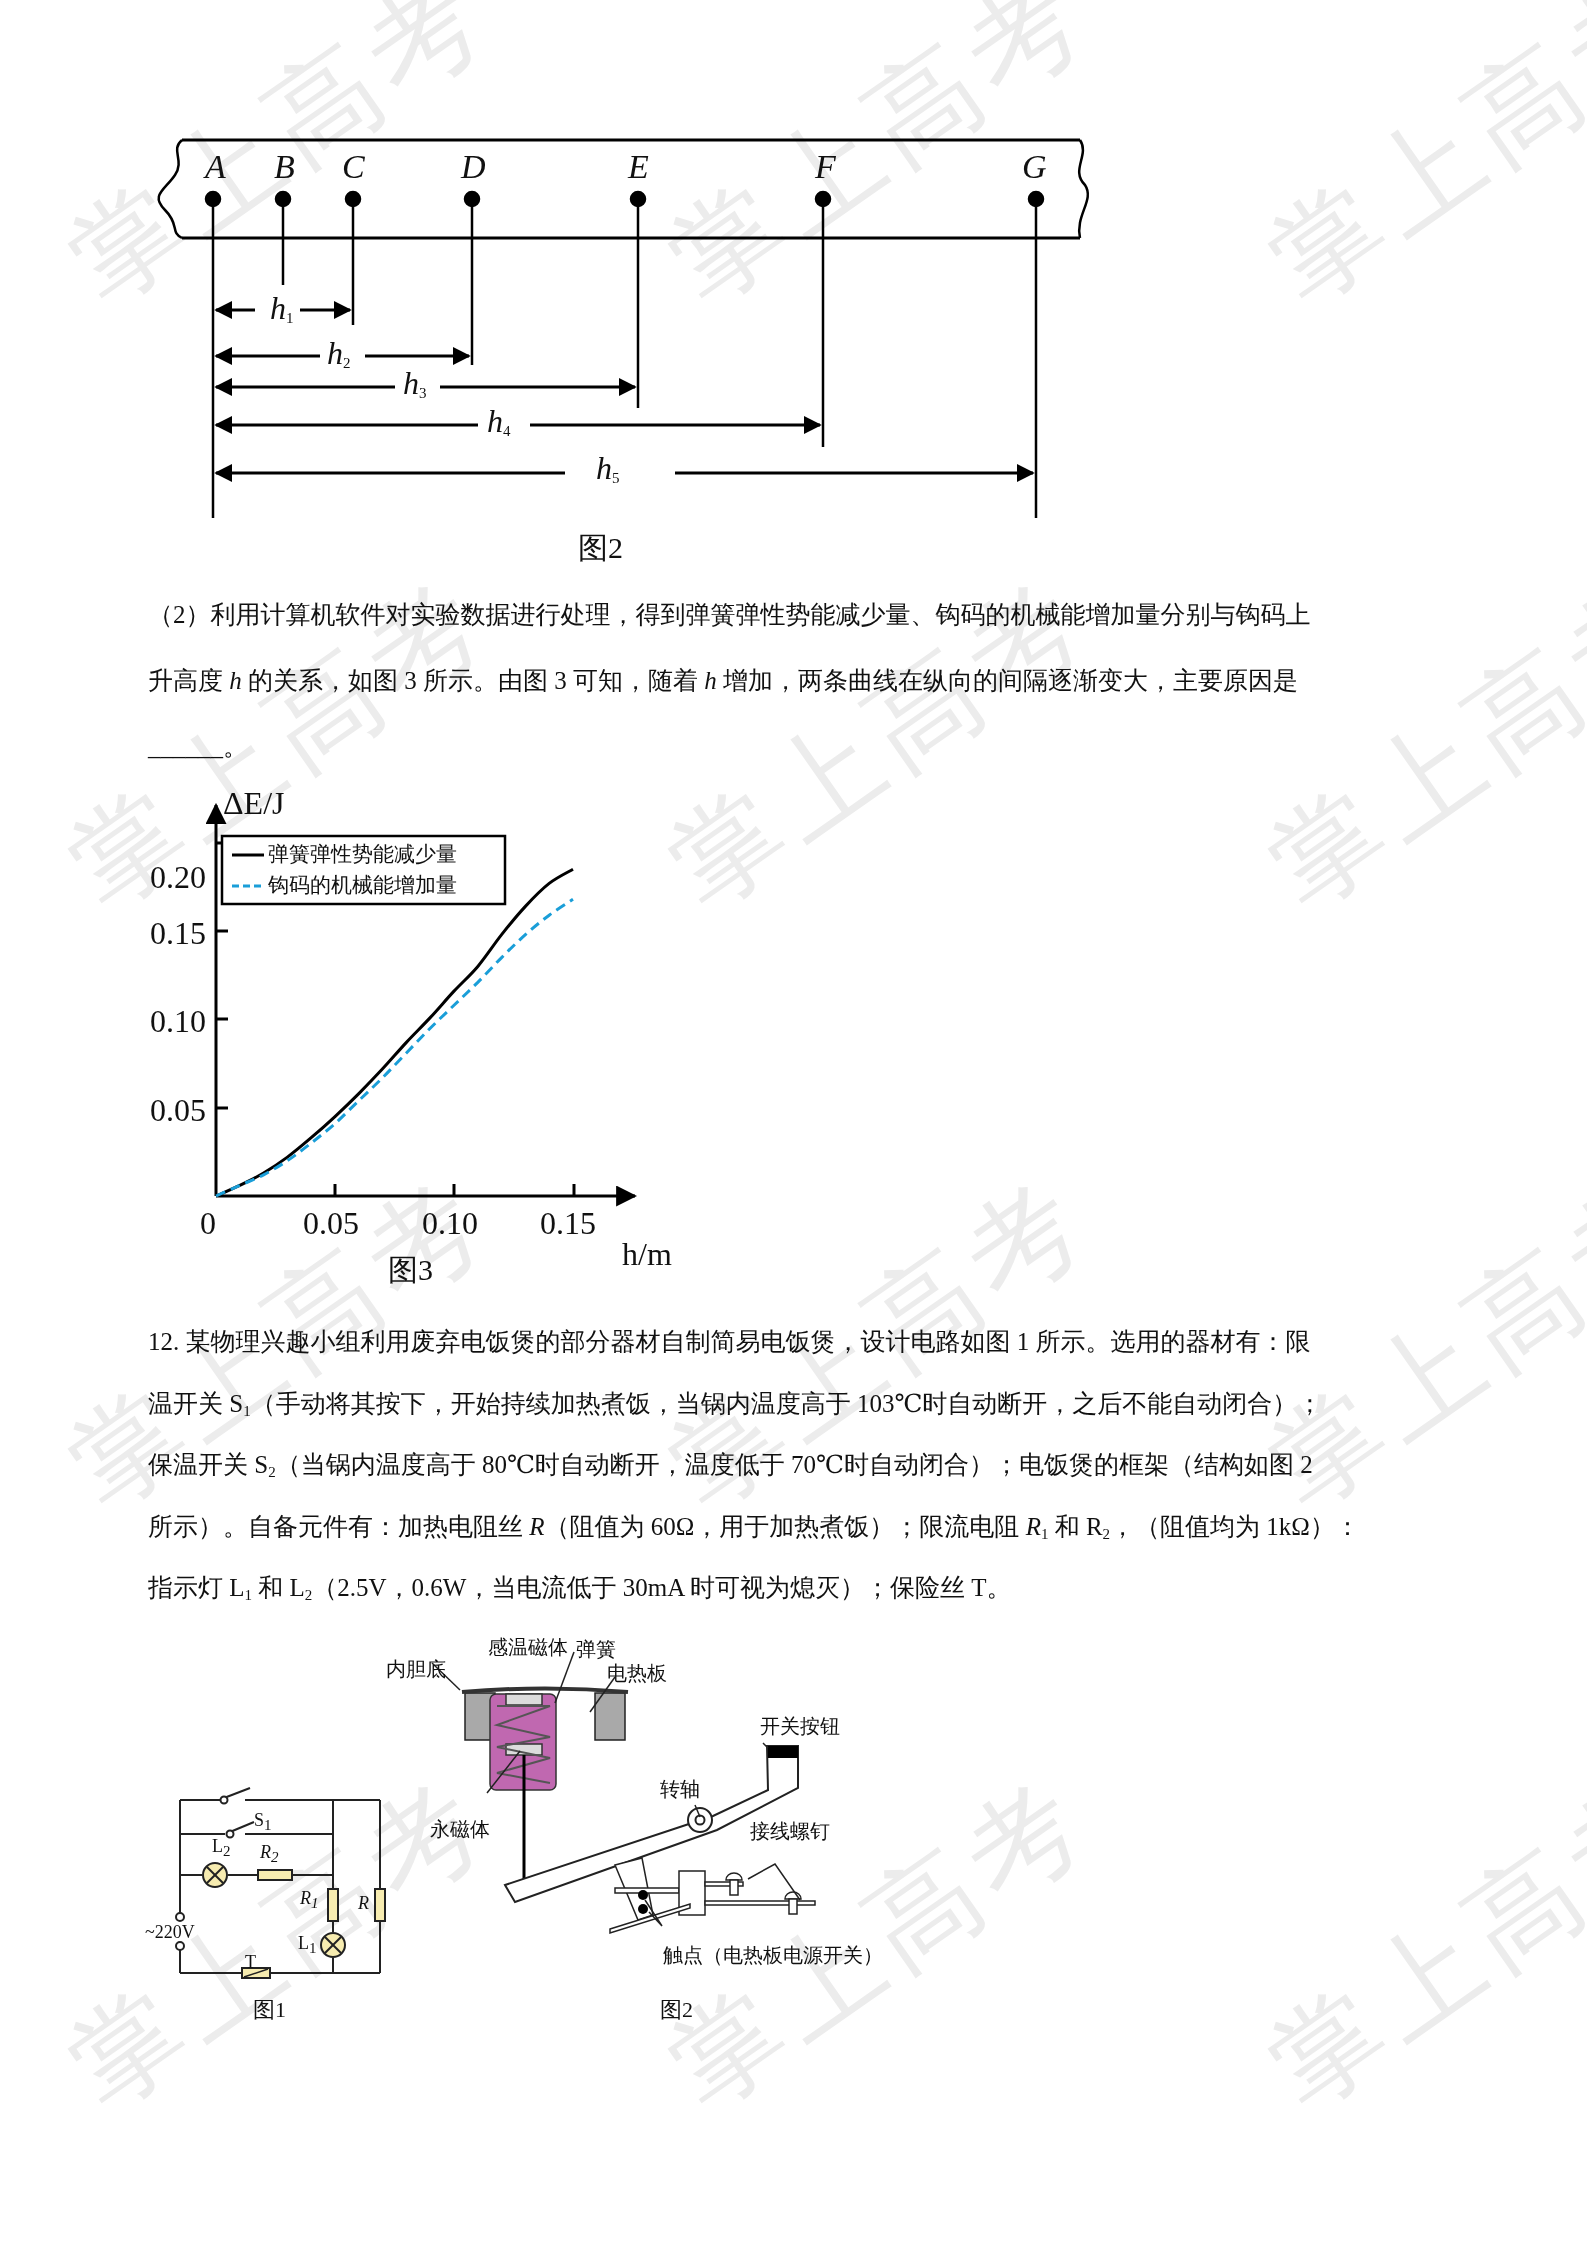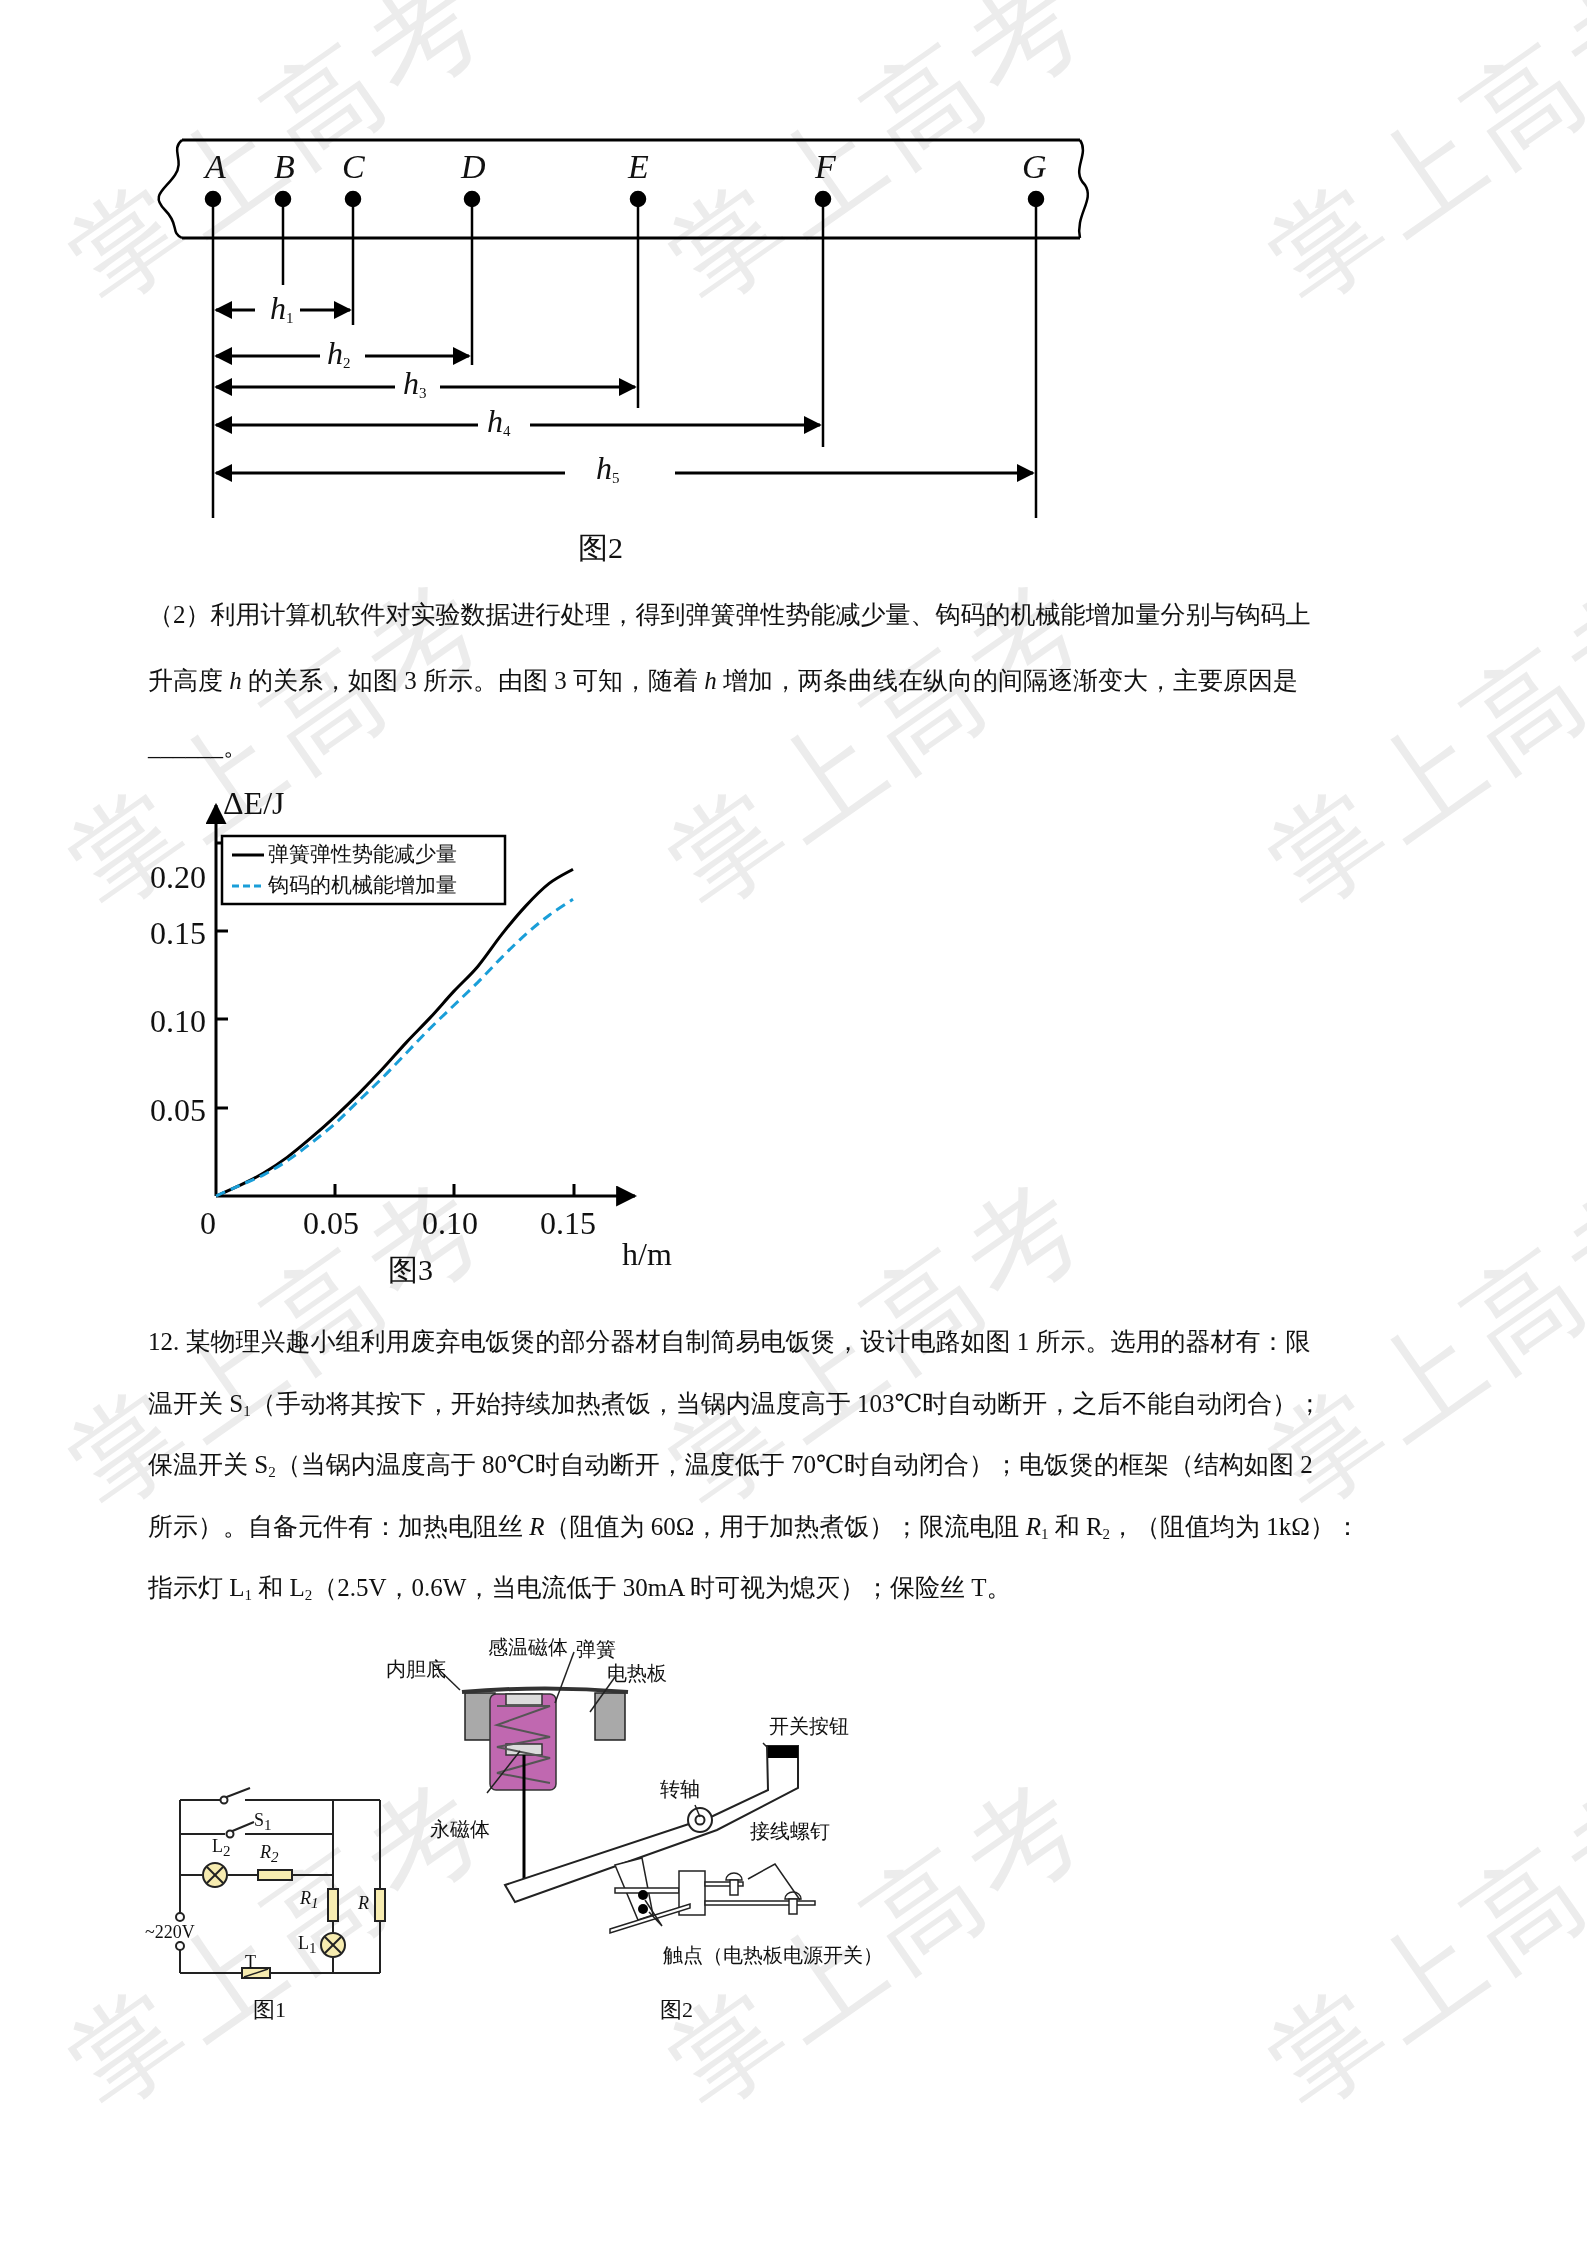--- a/index.html
+++ b/index.html
@@ -248,17 +248,17 @@
     <line x1="325" y1="175" x2="330" y2="187"></line>
     <polyline points="378,249 405,234 430,270"></polyline>
     <polyline points="275,270 292,296 279,282"></polyline>
   </g>
 </svg>
 <div class="caption-sm" style="left:386px; top:1642px; font-family:'DejaVu Sans',sans-serif; font-size:20px;margin-top:14px;">内胆底</div>
 <div class="caption-sm" style="left:488px; top:1634px; font-family:'DejaVu Sans',sans-serif; font-size:20px;">感温磁体</div>
 <div class="caption-sm" style="left:576px; top:1636px; font-family:'DejaVu Sans',sans-serif; font-size:20px;">弹簧</div>
 <div class="caption-sm" style="left:607px; top:1660px; font-family:'DejaVu Sans',sans-serif; font-size:20px;">电热板</div>
 <div class="caption-sm" style="left:430px; top:1816px; font-family:'DejaVu Sans',sans-serif; font-size:20px;">永磁体</div>
-<div class="caption-sm" style="left:760px; top:1713px; font-family:Liberation Serif, serif; font-size:20px;margin-left:9px;">开关按钮</div>
+<div class="caption-sm" style="left:760px; top:1713px; font-family:Liberation Serif, serif; font-size:20px;">开关按钮</div>
 <div class="caption-sm" style="left:660px; top:1776px; font-family:'DejaVu Sans',sans-serif; font-size:20px;">转轴</div>
 <div class="caption-sm" style="left:750px; top:1818px; font-family:'DejaVu Sans',sans-serif; font-size:20px;">接线螺钉</div>
 <div class="caption-sm" style="left:663px; top:1942px; font-family:'DejaVu Sans',sans-serif; font-size:20px;">触点（电热板电源开关）</div>
 <div class="caption-sm" style="left:660px; top:1995px;">图2</div>
 
 </body></html>

